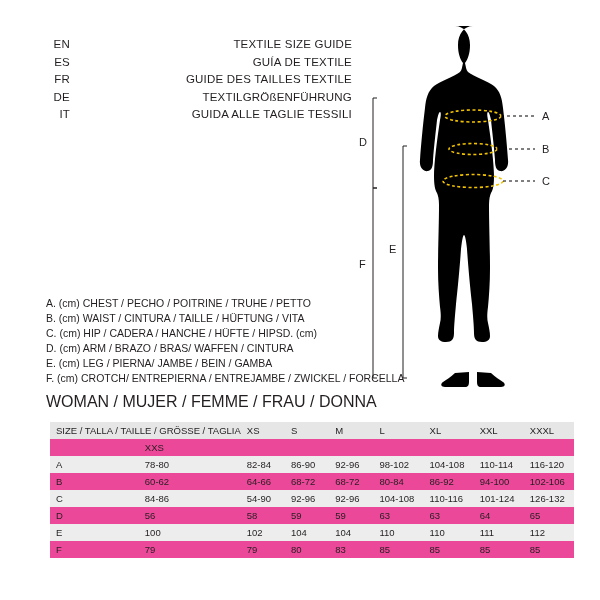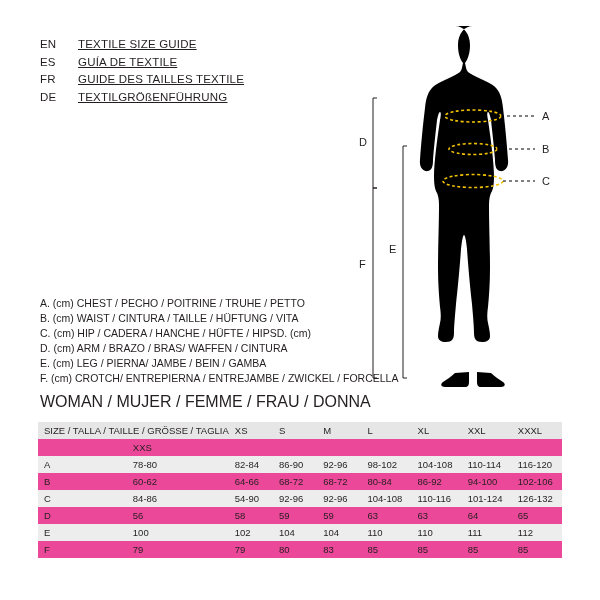--- a/index.html
+++ b/index.html
@@ -18,44 +18,44 @@
   .page {
     position: absolute;
     left: 0; top: 0;
     width: 600px;
     height: 600px;
   }
 
   
   .titles {
     position: absolute;
-    left: 40px;
+    left: 32px;
     top: 38px;
     width: 320px;
+    text-align: right;
   }
   .title-row {
     display: flex;
     align-items: baseline;
     height: 17.5px;
     font-size: 11.5px;
     letter-spacing: 0.2px;
   }
   .title-lang {
     width: 38px;
     flex: 0 0 38px;
   }
   .title-text {
     flex: 1;
-    text-decoration: underline;
   }
 
   
   .legend {
     position: absolute;
-    left: 40px;
+    left: 46px;
     top: 296px;
     width: 340px;
   }
   .legend-line {
     font-size: 10.5px;
     height: 15px;
     line-height: 15px;
     white-space: nowrap;
   }
   .legend-gap {
@@ -63,21 +63,21 @@
   }
   .legend-woman {
     font-size: 16px;
     height: 15px;
     line-height: 15px;
   }
 
   
   .table-wrap {
     position: absolute;
-    left: 38px;
+    left: 50px;
     top: 422px;
     width: 524px;
   }
   table.sizes {
     border-collapse: collapse;
     width: 524px;
     font-size: 9.5px;
   }
   table.sizes tr { height: 17px; }
   table.sizes td, table.sizes th {
@@ -118,20 +118,24 @@
       <div class="title-lang">ES</div>
       <div class="title-text">GUÍA DE TEXTILE</div>
     </div>
     <div class="title-row">
       <div class="title-lang">FR</div>
       <div class="title-text">GUIDE DES TAILLES TEXTILE</div>
     </div>
     <div class="title-row">
       <div class="title-lang">DE</div>
       <div class="title-text">TEXTILGRÖßENFÜHRUNG</div>
+    </div>
+    <div class="title-row">
+      <div class="title-lang">IT</div>
+      <div class="title-text">GUIDA ALLE TAGLIE TESSILI</div>
     </div>
   </div>
 
   <div class="figure">
     <svg width="245" height="385" viewBox="0 0 245 385" xmlns="http://www.w3.org/2000/svg">
 
       <g fill="#000000">
         <path d="M118 8
                  c -9 0 -15 8 -15 19
                  c 0 8 2 14 5 18

